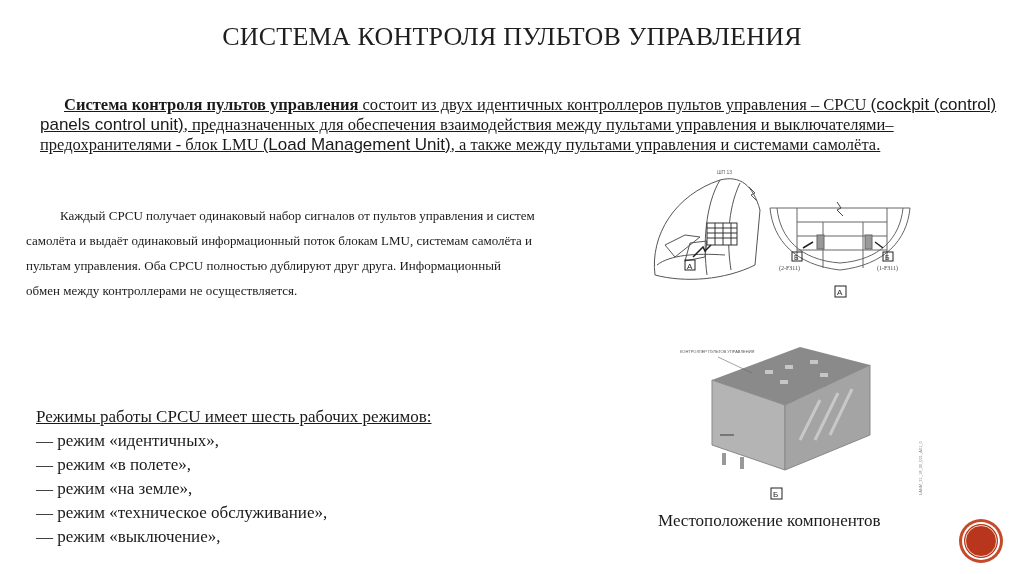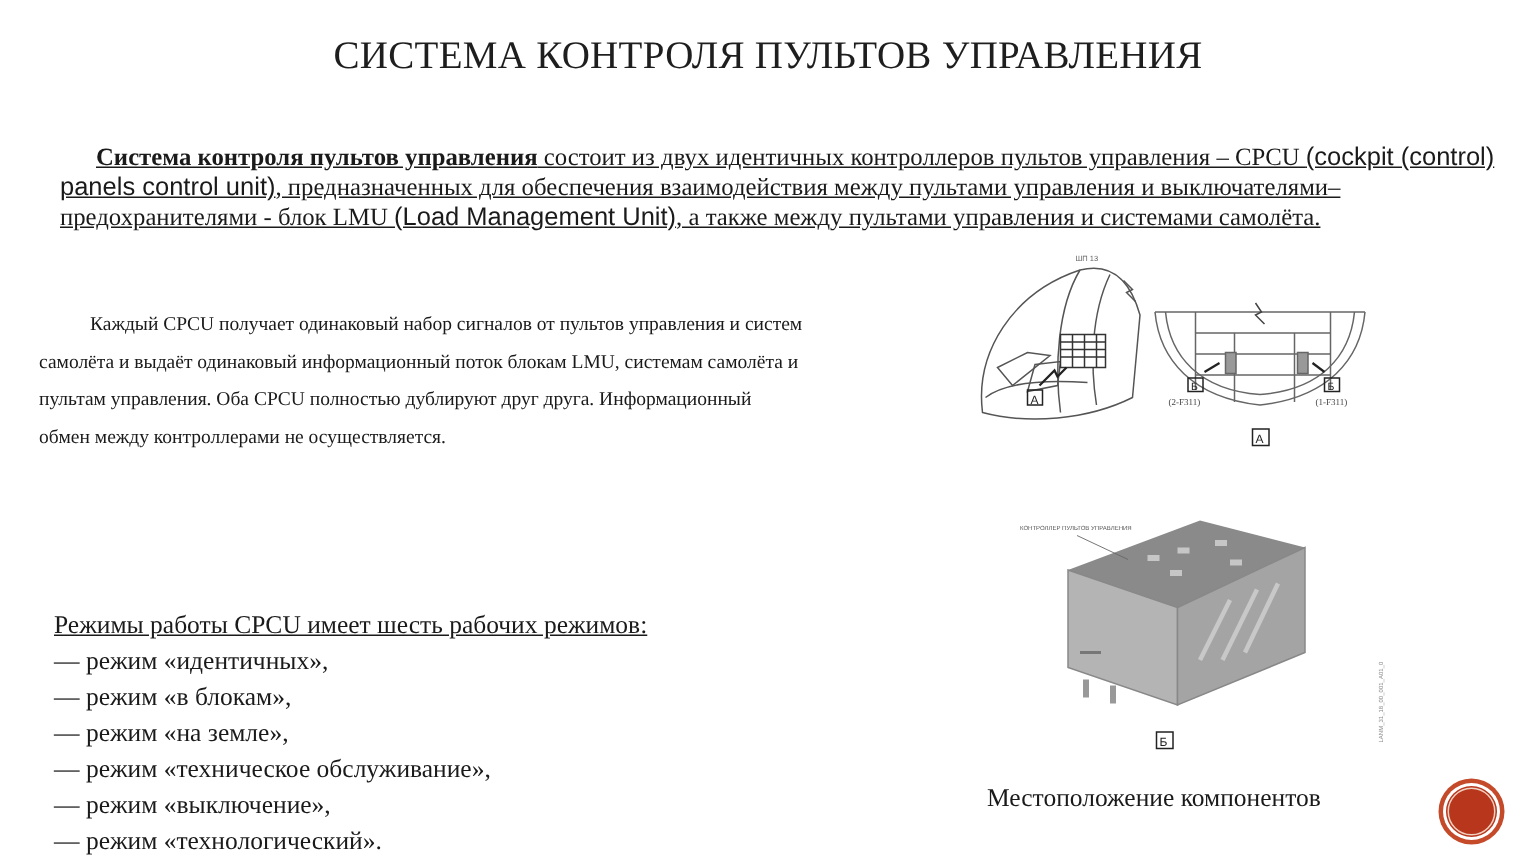--- a/index.html
+++ b/index.html
@@ -9,42 +9,41 @@
              font-size:26px; letter-spacing:0.2px; color:#1e1e1e; }
     .intro { position:absolute; left:40px; top:95px; width:972px; font-size:16.5px; line-height:20px;text-decoration:underline; }
     .intro .ind { display:inline-block; width:24px; }
     .intro b { font-weight:bold; }
     .intro .sans { font-family:"Liberation Sans", sans-serif; font-size:17px; }
     .para2 { position:absolute; left:26px; top:203px; width:510px; font-size:13px; line-height:25px; }
     .para2 .ind { display:inline-block; width:34px; }
     .modes { position:absolute; left:36px; top:381px; width:520px; font-size:17px; line-height:24px;margin-top:24px; }
     .modes .head { text-decoration:underline; }
     .fig { position:absolute; }
-    .caption { position:absolute; left:658px; top:511px; font-size:17px;margin-top:11px; }
+    .caption { position:absolute; left:658px; top:511px; font-size:17px; }
     .corner-btn { position:absolute; left:962px; top:522px; width:38px; height:38px; border-radius:50%;
                   background:#b8371c; box-shadow:0 0 0 2px #fff inset, 0 0 0 3px #c44a2a; }
     .corner-btn::after { content:""; position:absolute; inset:3px; border-radius:50%; border:1.5px solid #f0d0c0; }
   </style>
 </head>
 <body>
 
 <div class="title">СИСТЕМА КОНТРОЛЯ ПУЛЬТОВ УПРАВЛЕНИЯ</div>
 
 <div class="intro"><span class="ind"></span><b>Система контроля пультов управления</b><span> состоит из двух идентичных контроллеров пультов управления – CPCU </span><span class="sans">(cockpit (control) panels control unit)</span><span>, предназначенных для обеспечения взаимодействия между пультами управления и выключателями–предохранителями - блок LMU </span><span class="sans">(Load Management Unit)</span><span>, а также между пультами управления и системами самолёта.</span></div>
 
 <div class="para2"><span class="ind"></span><span>Каждый CPCU получает одинаковый набор сигналов от пультов управления и систем самолёта и выдаёт одинаковый информационный поток блокам LMU, системам самолёта и пультам управления. Оба CPCU полностью дублируют друг друга. Информационный обмен между контроллерами не осуществляется.</span></div>
 
 <div class="modes">
   <div class="head">Режимы работы CPCU имеет шесть рабочих режимов:</div>
   <div>— режим «идентичных»,</div>
-  <div>— режим «в блокам»,</div>
+  <div>— режим «в полете»,</div>
   <div>— режим «на земле»,</div>
   <div>— режим «техническое обслуживание»,</div>
   <div>— режим «выключение»,</div>
-  <div>— режим «технологический».</div>
 </div>
 
 <svg class="fig" style="left:645px;top:165px" width="125" height="120" viewBox="0 0 125 120" fill="none" stroke="#555" stroke-width="1">
   <path d="M10 110 C5 70 30 30 75 15 C95 10 108 20 115 45 L110 100 C80 115 40 118 10 110 Z"></path>
   <path d="M75 15 C60 40 58 80 62 110"></path>
   <path d="M95 18 C82 45 82 80 86 105"></path>
   <path d="M20 80 L40 70 L55 72 L30 92 Z"></path>
   <path d="M45 78 L62 76 L60 92 L40 96 Z"></path>
   <path d="M12 100 C25 90 50 88 80 90"></path>
   <path d="M104 22 L110 28 L106 30 L112 36"></path>

